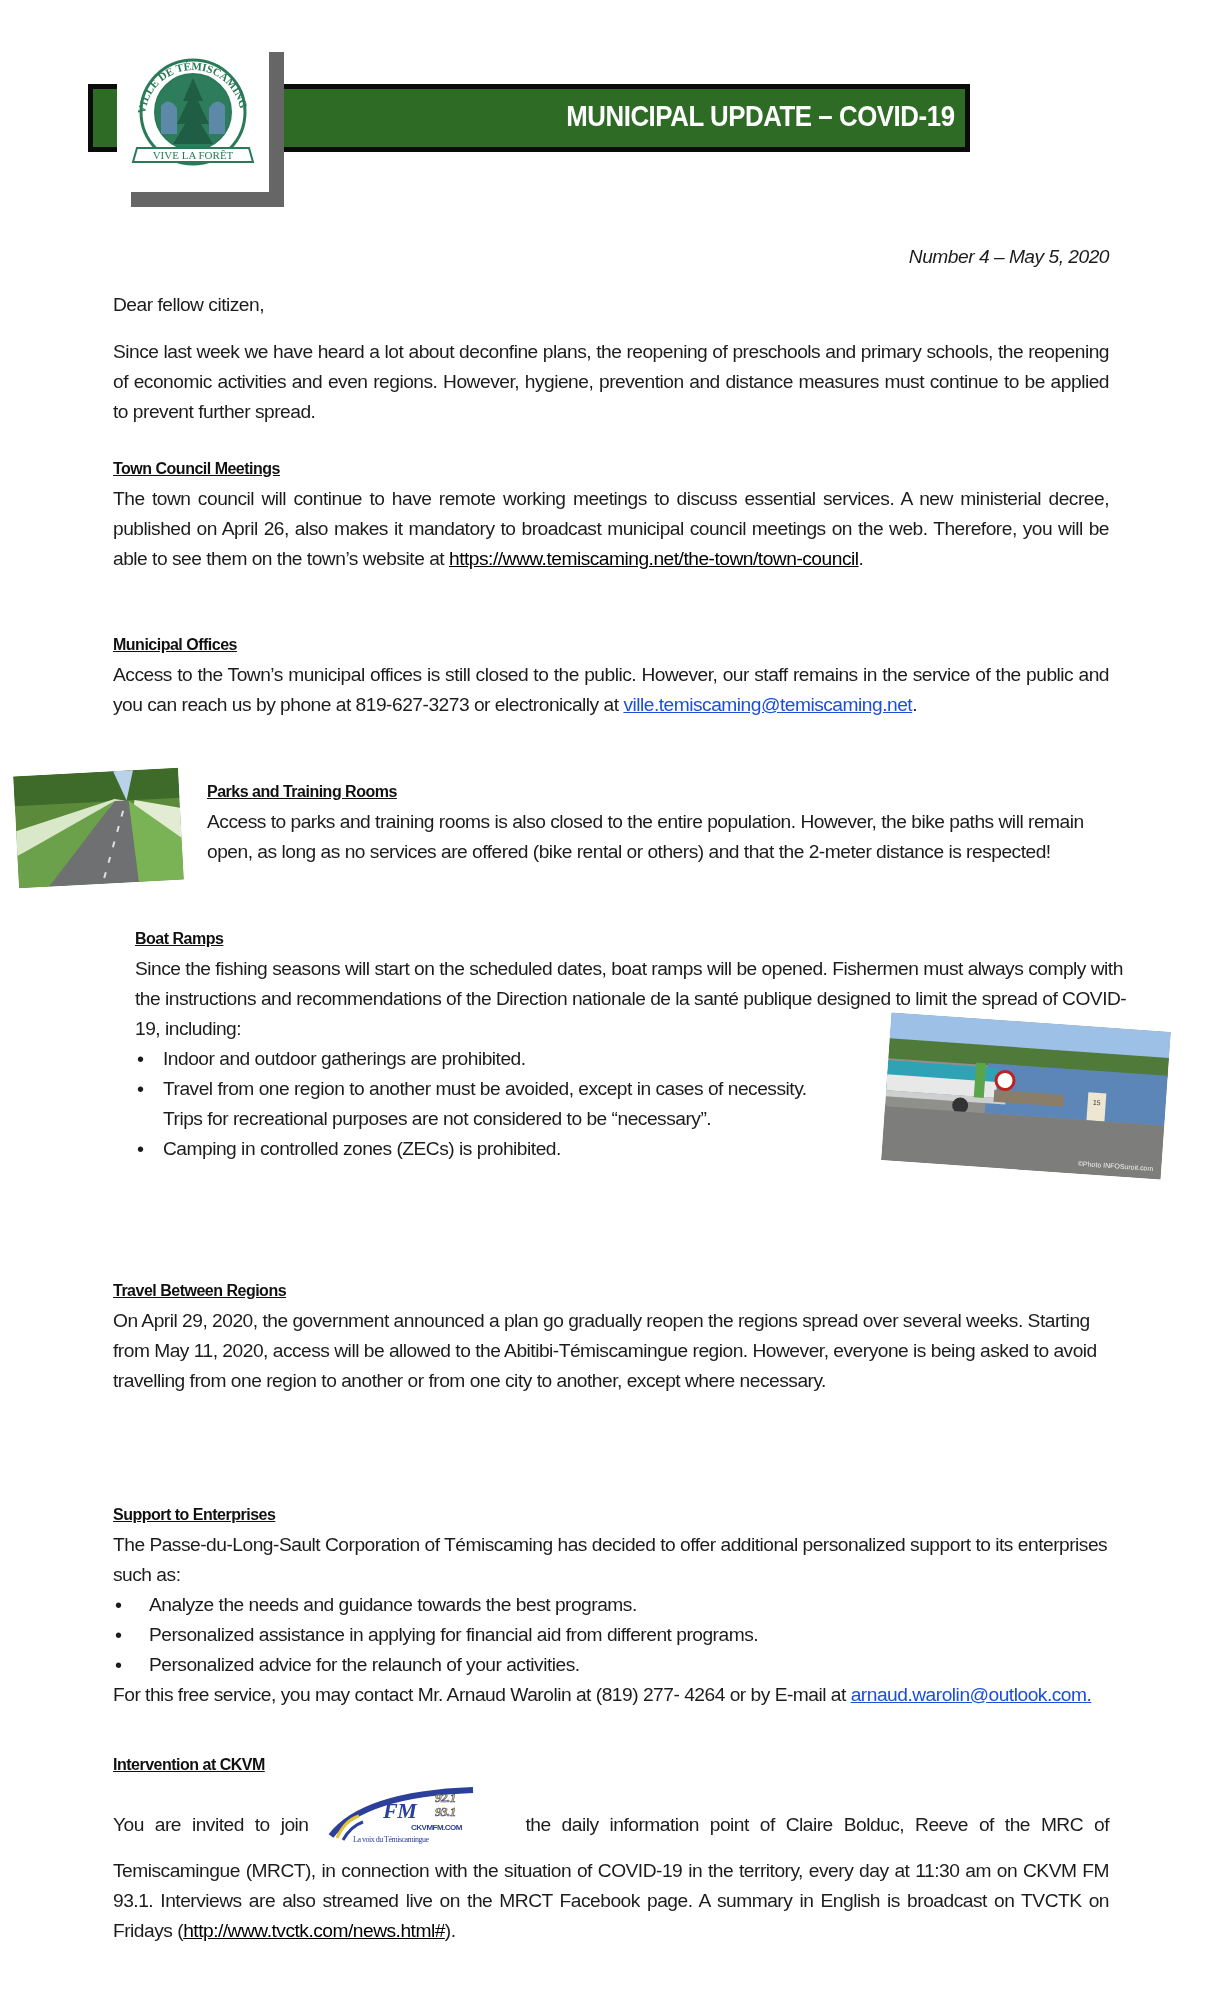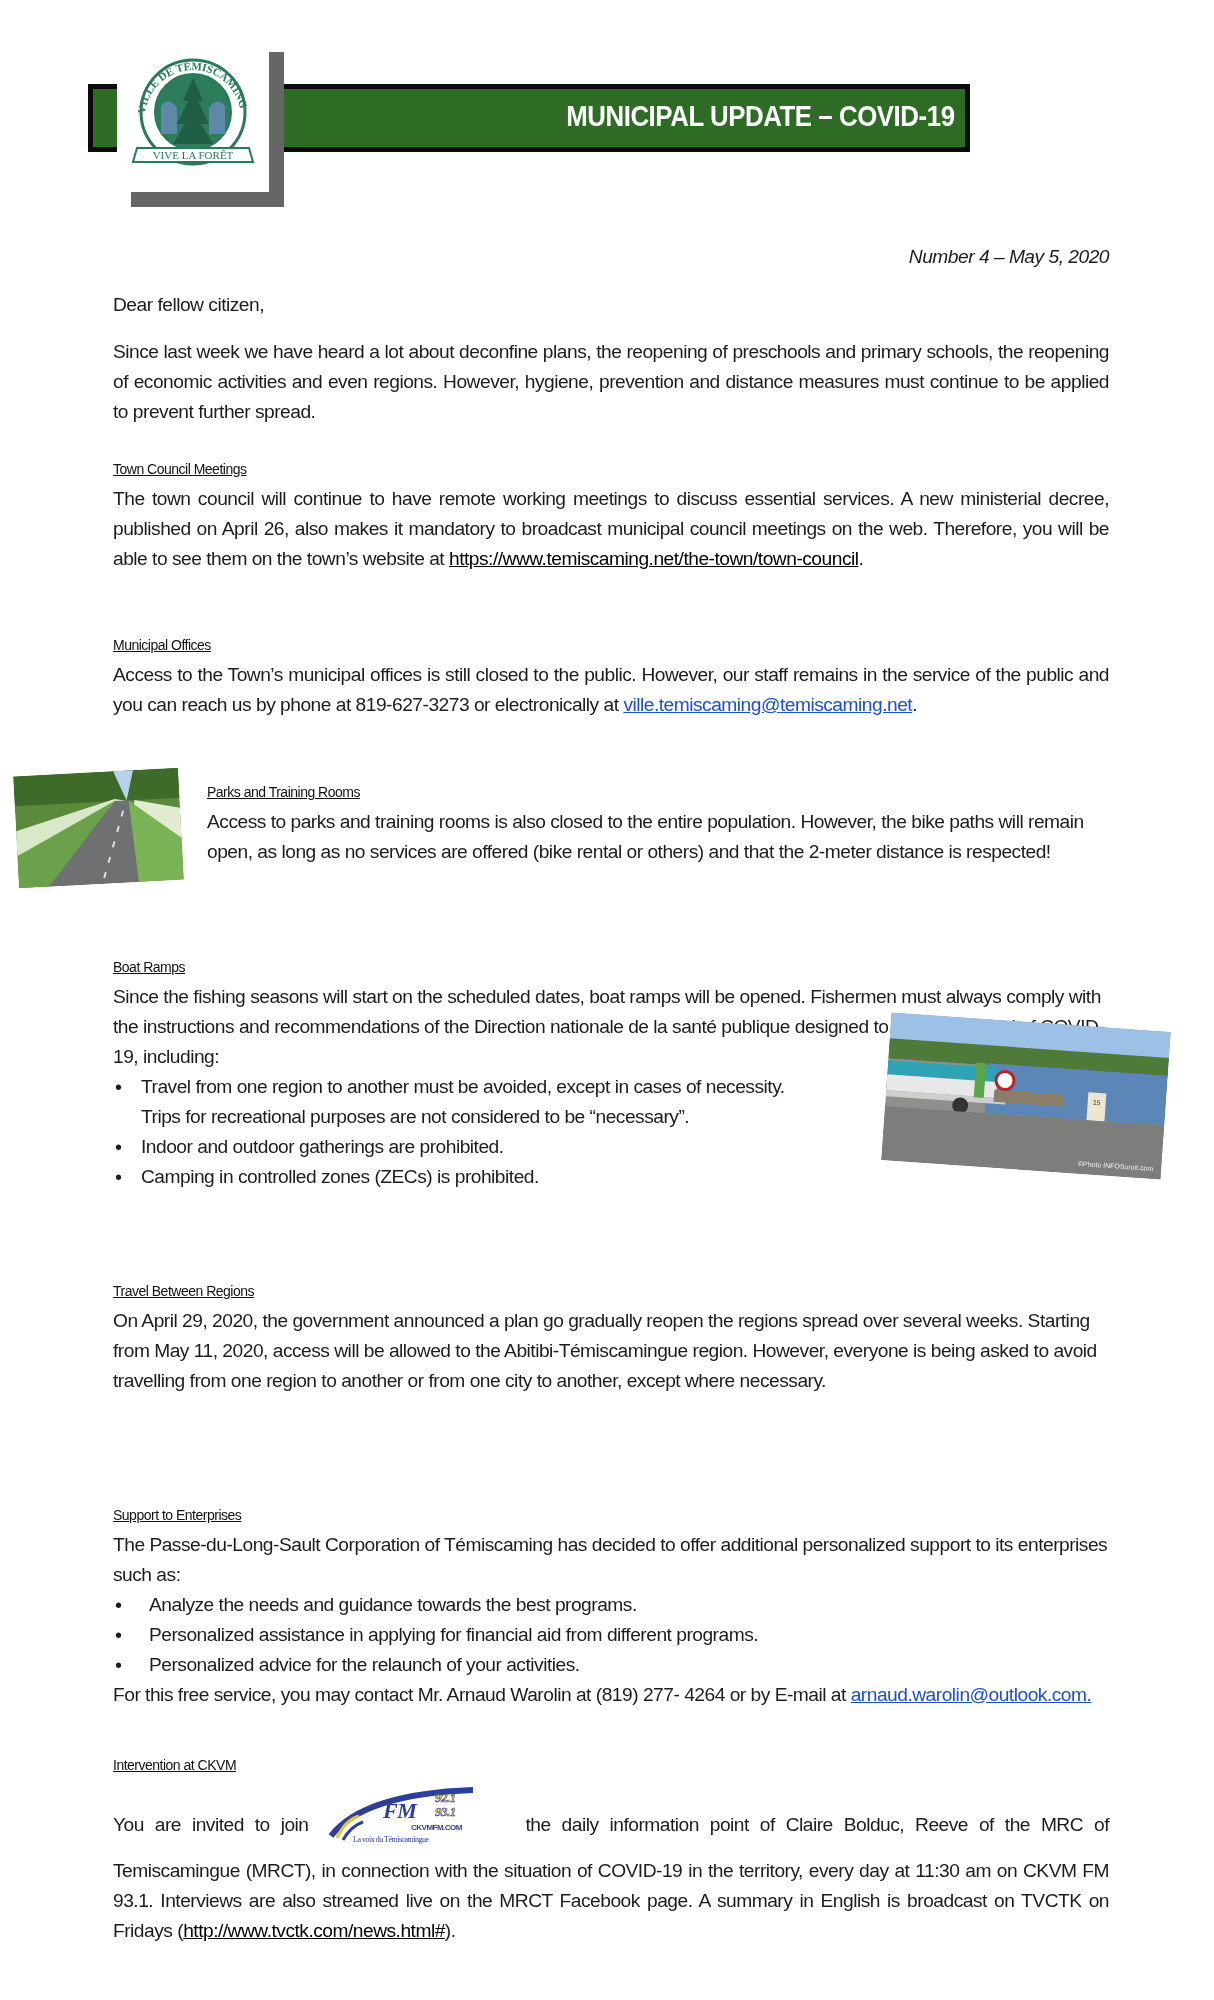--- a/index.html
+++ b/index.html
@@ -15,21 +15,21 @@
                font-size:30px; letter-spacing:-0.5px; transform:scaleX(0.86);
                transform-origin:right center; white-space:nowrap; }
   .logo-shadow { position:absolute; left:131px; top:52px; width:153px; height:155px; background:#666666; }
   .logo-card { position:absolute; left:117px; top:42px; width:152px; height:150px; background:#ffffff; }
   .logo { position:absolute; left:125px; top:46px; width:135px; height:135px; }
 
   .text { position:absolute; left:113px; width:996px; font-family:"Liberation Sans", sans-serif;
           font-size:19.2px; line-height:30px; color:#1c1c1c; letter-spacing:-0.5px; }
   .justify { text-align:justify; }
   .right { text-align:right;font-style:italic; }
-  h2.sec { margin:0; font-size:14px; font-weight:normal; text-decoration:underline; line-height:30px; color:#111; }
+  h2.sec { margin:0; font-size:16px; font-weight:bold; text-decoration:underline; line-height:30px; color:#111; }
   p { margin:0; }
   a.link { color:#000000; text-decoration:underline;margin-top:38px; }
   a.link2 { color:#1d4ed8; text-decoration:underline; }
   ul.bul { margin:0; padding:0; list-style:none; }
   ul.bul li { position:relative; padding-left:28px; }
   ul.bul li::before { content:"\2022"; position:absolute; left:2px; top:0; font-size:20px; }
   ul.bul2 li { padding-left:36px; }
 
   .img-bike { position:absolute; left:16px; top:772px; width:165px; height:112px; transform:rotate(-3deg); overflow:hidden; }
   .img-boat { position:absolute; left:886px; top:1022px; width:280px; height:148px; transform:rotate(4deg); overflow:hidden; }
@@ -89,26 +89,26 @@
       <line x1="108" y1="40" x2="85" y2="108" stroke="#e0e0e0" stroke-width="2" stroke-dasharray="6,10"></line>
       <polygon points="0,80 100,30 30,112 0,112" fill="#6aa14a"></polygon>
       <polygon points="114,30 165,70 165,112 120,112" fill="#7ab356"></polygon>
     </svg>
   </div>
   <div class="text" style="left:207px; width:900px; top:777px;">
     <h2 class="sec">Parks and Training Rooms</h2>
     <p>Access to parks and training rooms is also closed to the entire population.  However, the bike paths will remain open, as long as no services are offered (bike rental or others) and that the 2-meter distance is respected!</p>
   </div>
 
-  <div class="text" style="top:952px;">
+  <div class="text" style="top:924px;margin-left:22px;">
     <h2 class="sec">Boat Ramps</h2>
     <p>Since the fishing seasons will start on the scheduled dates, boat ramps will be opened.  Fishermen must always comply with the instructions and recommendations of the Direction nationale de la santé publique designed to limit the spread of COVID-19, including:</p>
     <ul class="bul" style="width:710px;">
+      <li>Indoor and outdoor gatherings are prohibited.</li>
       <li>Travel from one region to another must be avoided, except in cases of necessity. Trips for recreational purposes are not considered to be “necessary”.</li>
-      <li>Indoor and outdoor gatherings are prohibited.</li>
       <li>Camping in controlled zones (ZECs) is prohibited.</li>
     </ul>
   </div>
   <div class="img-boat">
     <svg width="280" height="148" viewBox="0 0 280 148">
       <rect width="280" height="148" fill="#8f8f8c"></rect>
       <rect width="280" height="34" fill="#9cc0e6"></rect>
       <rect y="26" width="280" height="20" fill="#4f7a3a"></rect>
       <rect x="100" y="44" width="180" height="50" fill="#5d86b8"></rect>
       <rect x="0" y="48" width="110" height="30" fill="#2fa3b5"></rect>

